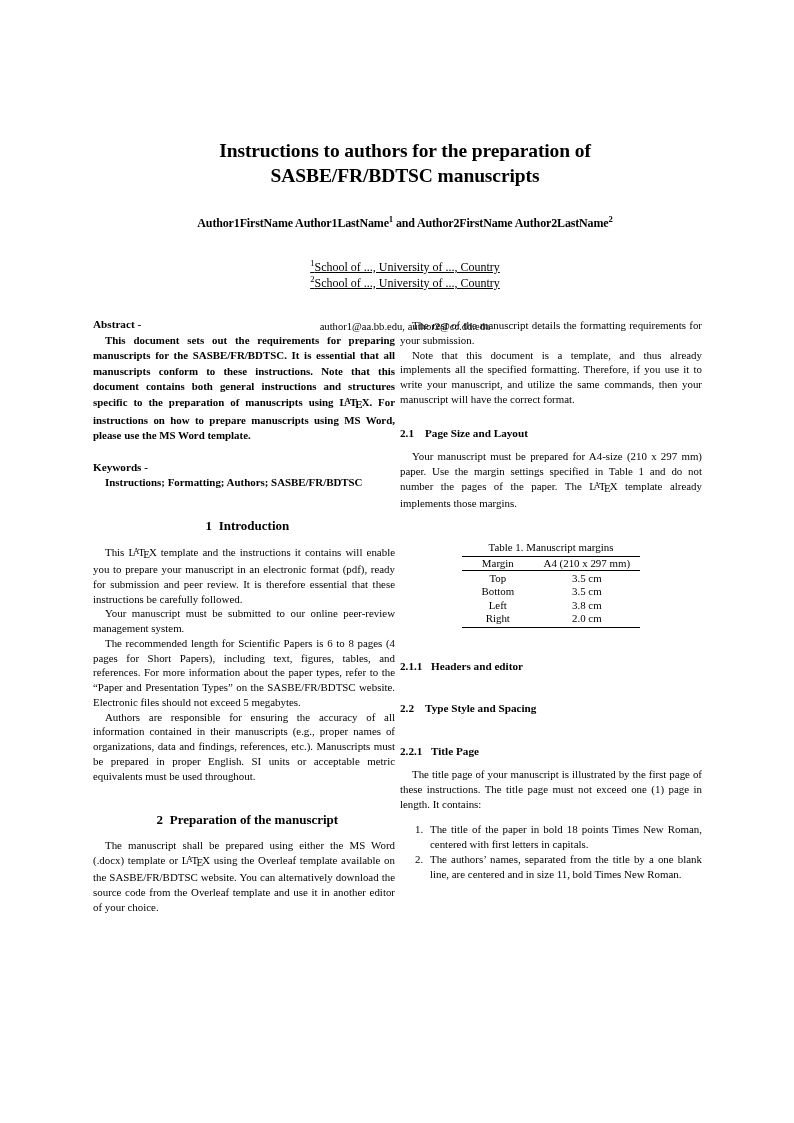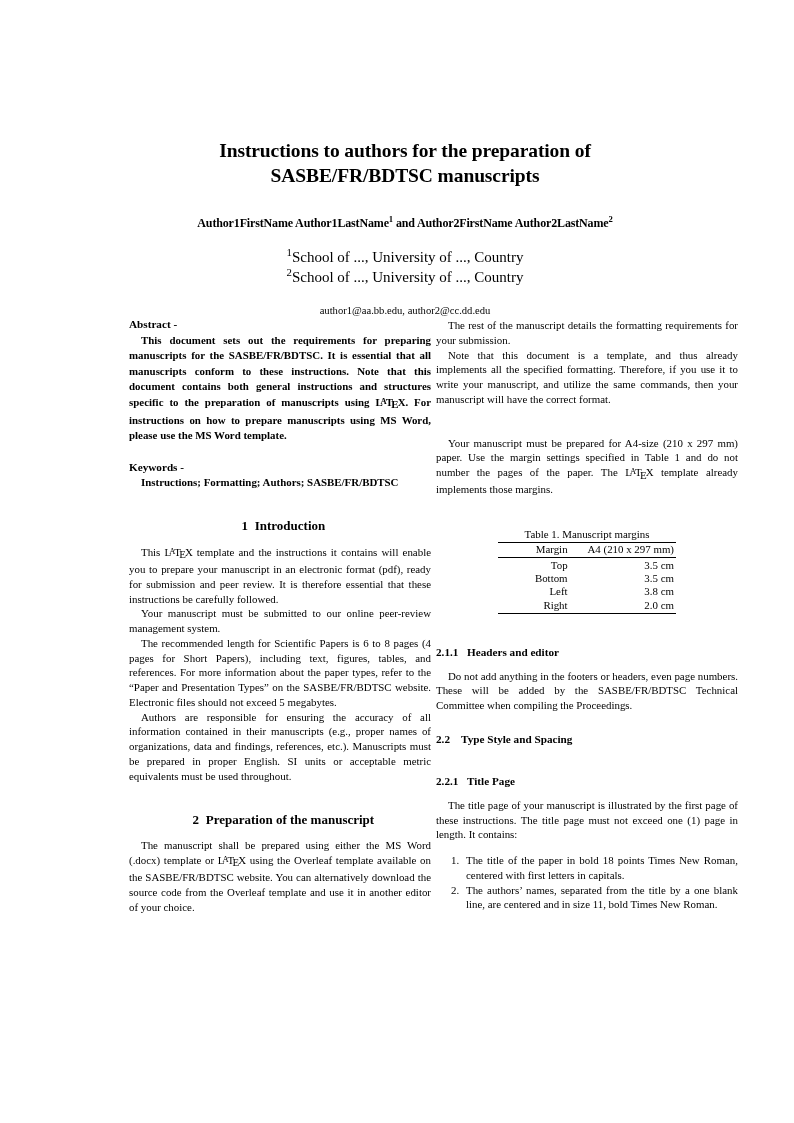--- a/index.html
+++ b/index.html
@@ -40,24 +40,25 @@
   }
   .authors {
     margin: 0;
     padding-top: 27px;
     font-size: 12px;
     font-weight: bold;
     line-height: 1.25;
     letter-spacing: -0.15px;
   }
   .affiliations {
-    margin: 4px;
+    margin: 16px;
     padding-top: 12px;
-    font-size: 15px;
+    font-size: 12px;
     line-height: 1.34;
+    text-decoration: underline;
   }
   .emails {
     margin: 0;
     padding-top: 13px;
     font-size: 10.6px;
     line-height: 1.34;
   }
   sup {
     font-size: 0.72em;
     vertical-align: super;
@@ -67,21 +68,20 @@
   .columns {
     position: absolute;
     left: 93px;
     top: 318px;
     width: 624px;
   }
   .col {
     position: absolute;
     top: 0;
     width: 302px;
-    margin-left: 36px;
   }
   .col-left  { left: 0px; }
   .col-right { left: 307px; }
 
   p, li {
     margin: 0;
     font-size: 10.9px;
     line-height: 1.355;
     text-align: justify;
     text-justify: inter-word;
@@ -150,21 +150,21 @@
   table.margins {
     border-collapse: collapse;
     margin: 0 auto;
     font-size: 10.9px;
     width: 178px;
   }
   table.margins td, table.margins th {
     padding: 0px 2px;
     line-height: 1.23;
     font-weight: normal;
-    text-align: right;
+    text-align: center;
   }
   table.margins thead th { border-top: 1.1px solid #000; }
   table.margins thead tr.hrow th { border-bottom: 1.1px solid #000; padding-bottom: 0px; }
   table.margins tbody tr:first-child td { padding-top: 1px; }
   table.margins tbody tr:last-child td { border-bottom: 1.1px solid #000; padding-bottom: 1px; }
   table.margins td.c1 { width: 70px; }
   table.margins td.c2 { width: 108px; }
 
   
   ol.numlist {
@@ -229,20 +229,21 @@
 
       <p class="indent"><span>The manuscript shall be prepared using either the MS Word (.docx) template or </span><span class="latex"><span>L</span><span class="a">A</span><span>T</span><span class="e">E</span><span>X</span></span><span> using the Overleaf template available on the SASBE/FR/BDTSC website. You can alternatively download the source code from the Overleaf template and use it in another editor of your choice.</span></p>
     </div>
 
     <div class="col col-right">
 
       <p class="indent">The rest of the manuscript details the formatting requirements for your submission.</p>
       <p class="indent">Note that this document is a template, and thus already implements all the specified formatting. Therefore, if you use it to write your manuscript, and utilize the same commands, then your manuscript will have the correct format.</p>
 
       <div class="sp-before-sub"></div>
+      <h3 class="subsection"><span class="num">2.1</span><span>Page Size and Layout</span></h3>
       <div class="sp-after-sub"></div>
 
       <p class="indent"><span>Your manuscript must be prepared for A4-size (210 x 297 mm) paper. Use the margin settings specified in Table 1 and do not number the pages of the paper. The </span><span class="latex"><span>L</span><span class="a">A</span><span>T</span><span class="e">E</span><span>X</span></span><span> template already implements those margins.</span></p>
 
       <div style="height:30px"></div>
 
       <div class="table-wrap">
         <div class="table-caption">Table 1. Manuscript margins</div>
         <table class="margins">
           <thead>
@@ -269,21 +270,20 @@
               <td class="c2">2.0 cm</td>
             </tr>
           </tbody>
         </table>
       </div>
 
       <div style="height:32px"></div>
 
       <h4 class="subsubsection"><span class="num">2.1.1</span><span>Headers and editor</span></h4>
       <div class="sp-after-sub"></div>
-      <p class="indent">Do not add anything in the footers or headers, even page numbers. These will be added by the SASBE/FR/BDTSC Technical Committee when compiling the Proceedings.</p>
 
       <div class="sp-before-sub"></div>
       <h3 class="subsection"><span class="num">2.2</span><span>Type Style and Spacing</span></h3>
       <div class="sp-after-sub"></div>
 
       <div class="sp-before-sub"></div>
       <h4 class="subsubsection"><span class="num">2.2.1</span><span>Title Page</span></h4>
       <div class="sp-after-sub"></div>
       <p class="indent">The title page of your manuscript is illustrated by the first page of these instructions. The title page must not exceed one (1) page in length. It contains:</p>
 

